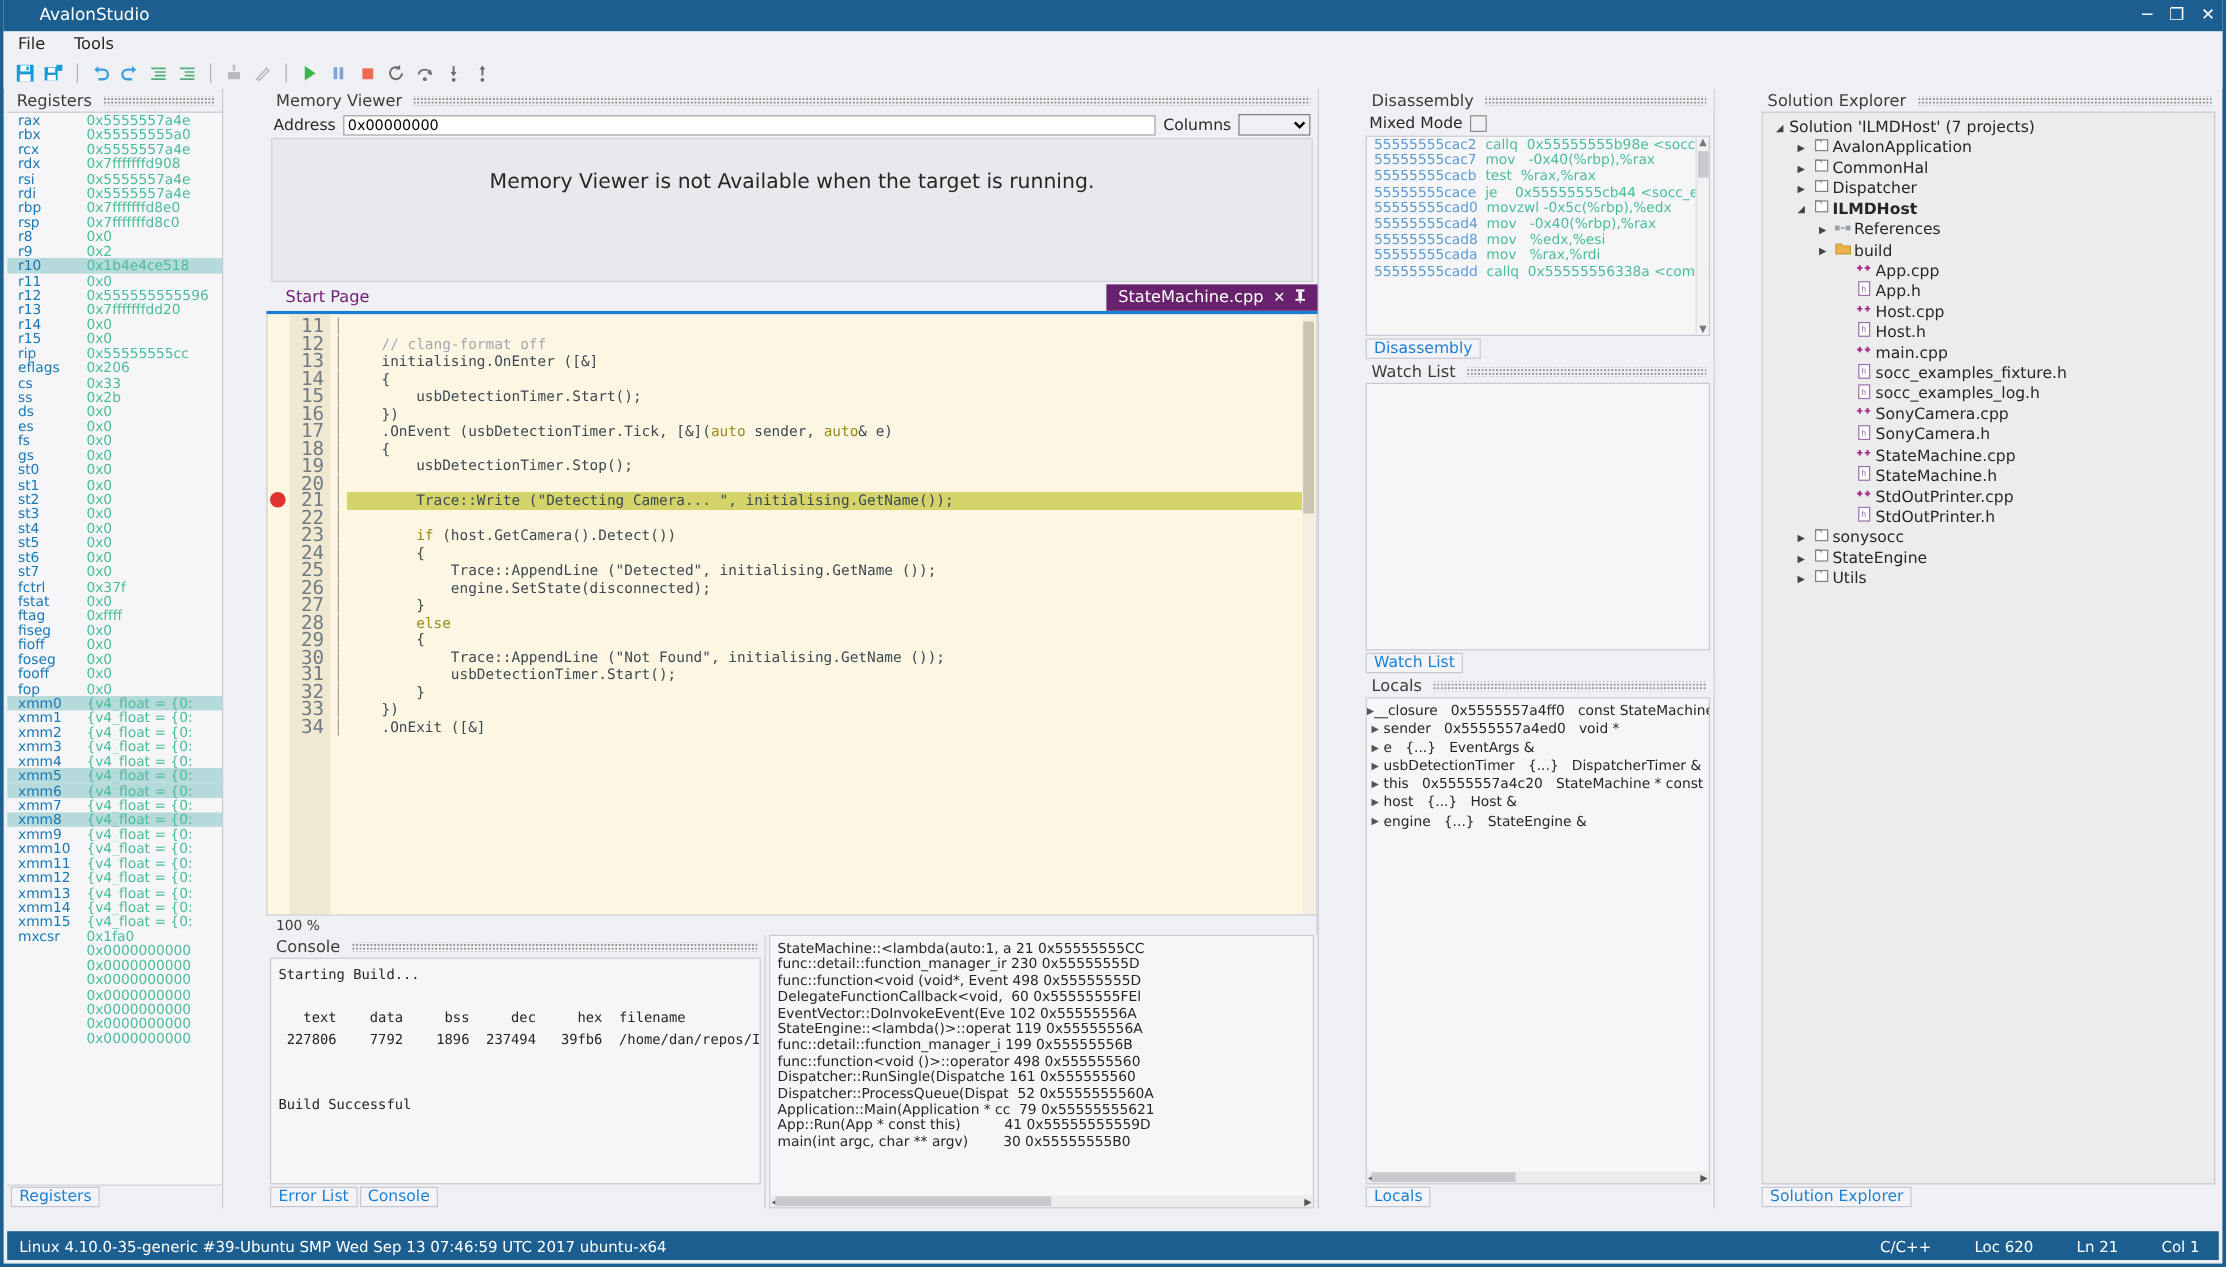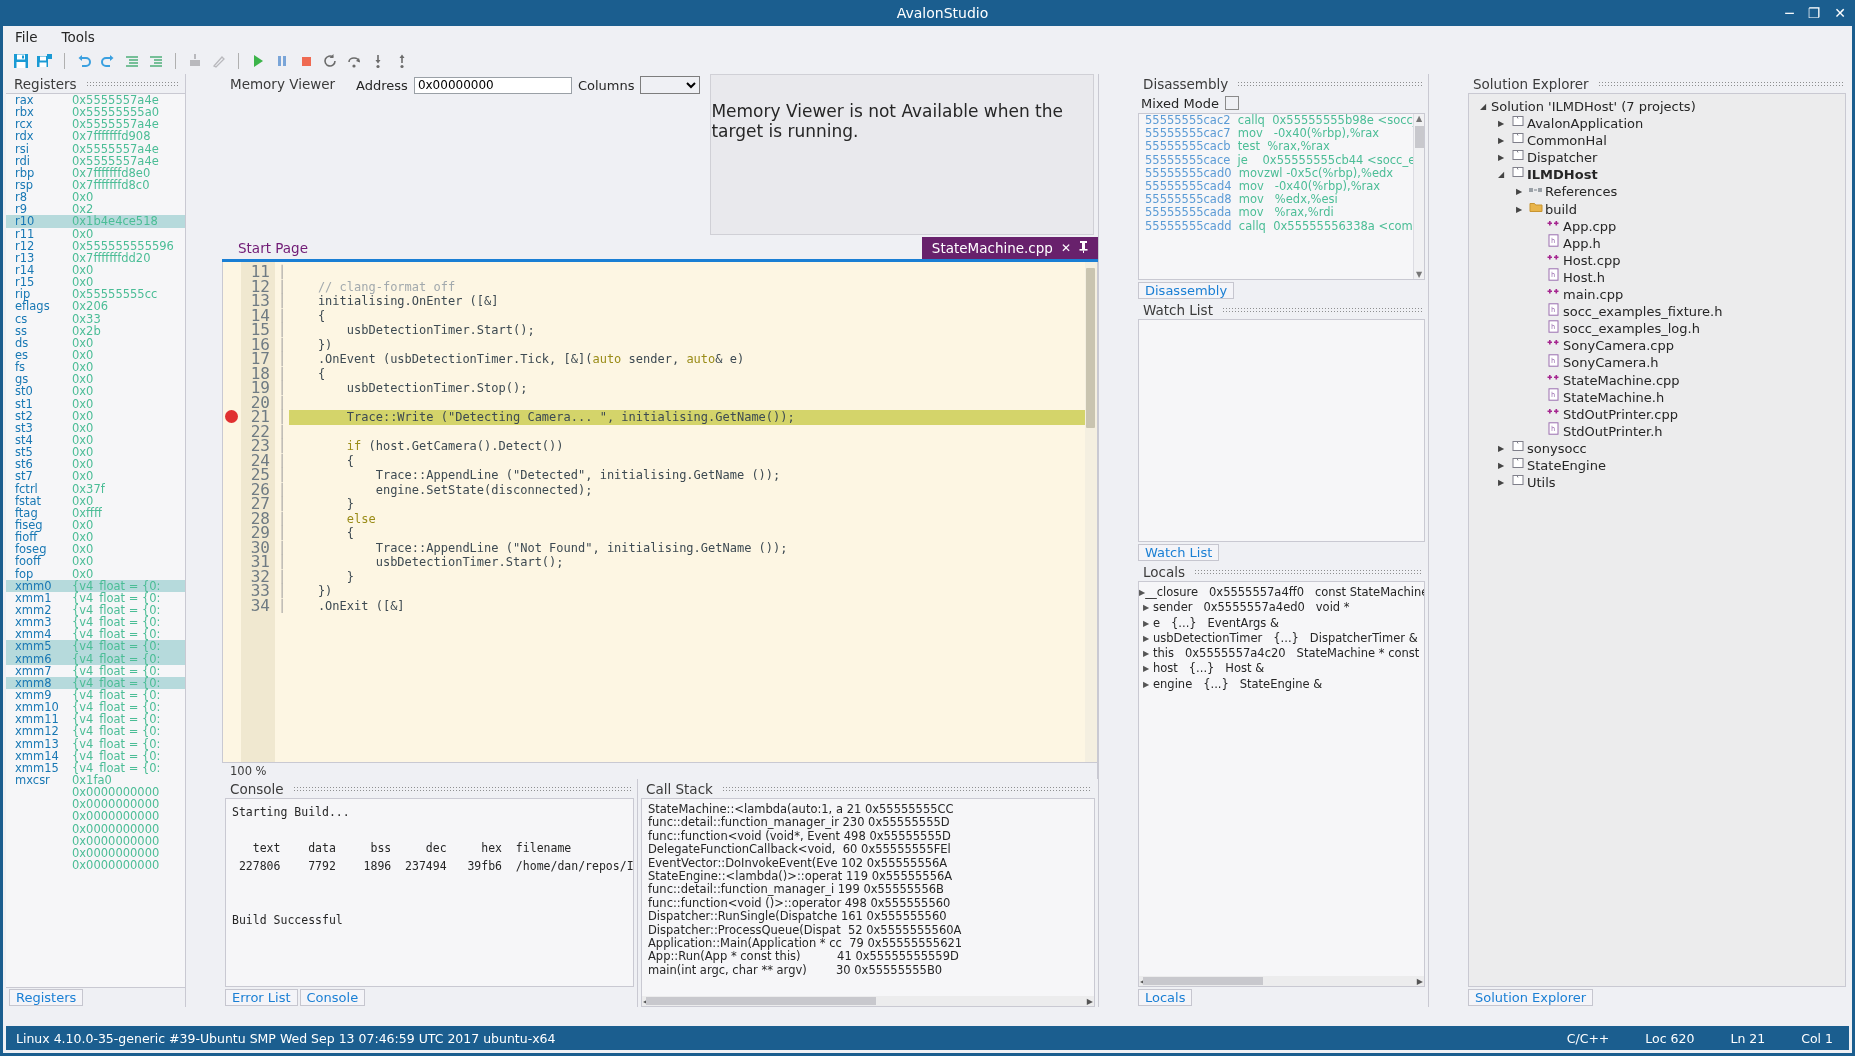--- a/index.html
+++ b/index.html
@@ -20,21 +20,20 @@
     border-right: 3px solid #1b5e8f;
     border-bottom: 3px solid #1b5e8f;
   }
   
   #titlebar {
     height: 26px;
     background: #1b5e8f;
     display: flex; align-items: center;
     color: #fff;
     position: relative;
-    justify-content: center;
   }
   #titlebar .title {
     margin-left: 30px;
     font-size: 14px;
     color: #ffffff;
   }
   #winbtns {
     position: absolute; right: 6px; top: 0;
     height: 26px; display: flex; align-items: center; gap: 14px;
   }
@@ -101,21 +100,21 @@
     height: 20px; display: flex; align-items: center; padding-left: 3px;
     background: #eff0f4; border-top: 1px solid #c9c9d2;
   }
   #left .bottab .tab {
     font-size: 13px; color: #1a7fd4; padding: 0 6px;
     border: 1px solid #c6c6cf; background: #f4f4f8;
   }
   
   #center { flex: 1; display: flex; flex-direction: column; min-width: 0; }
   #memviewer {
-    height: 163px; display: flex; flex-direction: row;
+    height: 163px; display: flex; flex-direction: column;
     border-right: 1px solid #c9c9d2;
   }
   #addrrow {
     height: 22px; display: flex; align-items: center; padding: 0 6px; gap: 6px;
     font-size: 13px;
   }
   #addrrow input.addr {
     flex: 1; height: 17px; font-size: 12px;
     border: 1px solid #9aa0a6; background: #fff; padding: 0 3px;
     font-family: "DejaVu Sans", sans-serif;
@@ -761,24 +760,20 @@
               <div class="csline" style="font-size: 11.5px; height: 18px; line-height: 18px;">&nbsp;</div>
               <div class="csline" style="font-size: 11.5px; height: 18px; line-height: 18px;">&nbsp;</div>
               <div class="csline" style="font-size: 11.5px; height: 18px; line-height: 18px;">Build Successful</div>
             </div>
           <div class="bottabs">
             <span class="tab">Error List</span>
             <span class="tab">Console</span>
           </div>
         </div>
         <div id="callstackpane">
-          <div class="panel-head">
-            <span>Call Stack</span>
-            <span class="grip"></span>
-          </div>
           <div class="paneBody" id="csbody">
             <div class="csline">StateMachine::&lt;lambda(auto:1, a 21 0x55555555CC</div>
               <div class="csline">func::detail::function_manager_ir 230 0x55555555D</div>
               <div class="csline">func::function&lt;void (void*, Event 498 0x55555555D</div>
               <div class="csline">DelegateFunctionCallback&lt;void,  60 0x55555555FEl</div>
               <div class="csline">EventVector::DoInvokeEvent(Eve 102 0x55555556A</div>
               <div class="csline">StateEngine::&lt;lambda()&gt;::operat 119 0x55555556A</div>
               <div class="csline">func::detail::function_manager_i 199 0x55555556B</div>
               <div class="csline">func::function&lt;void ()&gt;::operator 498 0x555555560</div>
               <div class="csline">Dispatcher::RunSingle(Dispatche 161 0x555555560</div>

